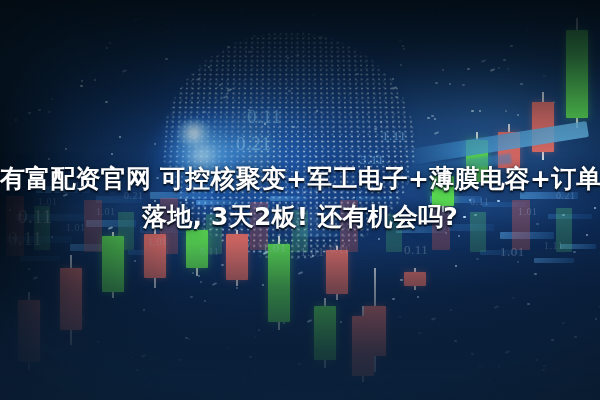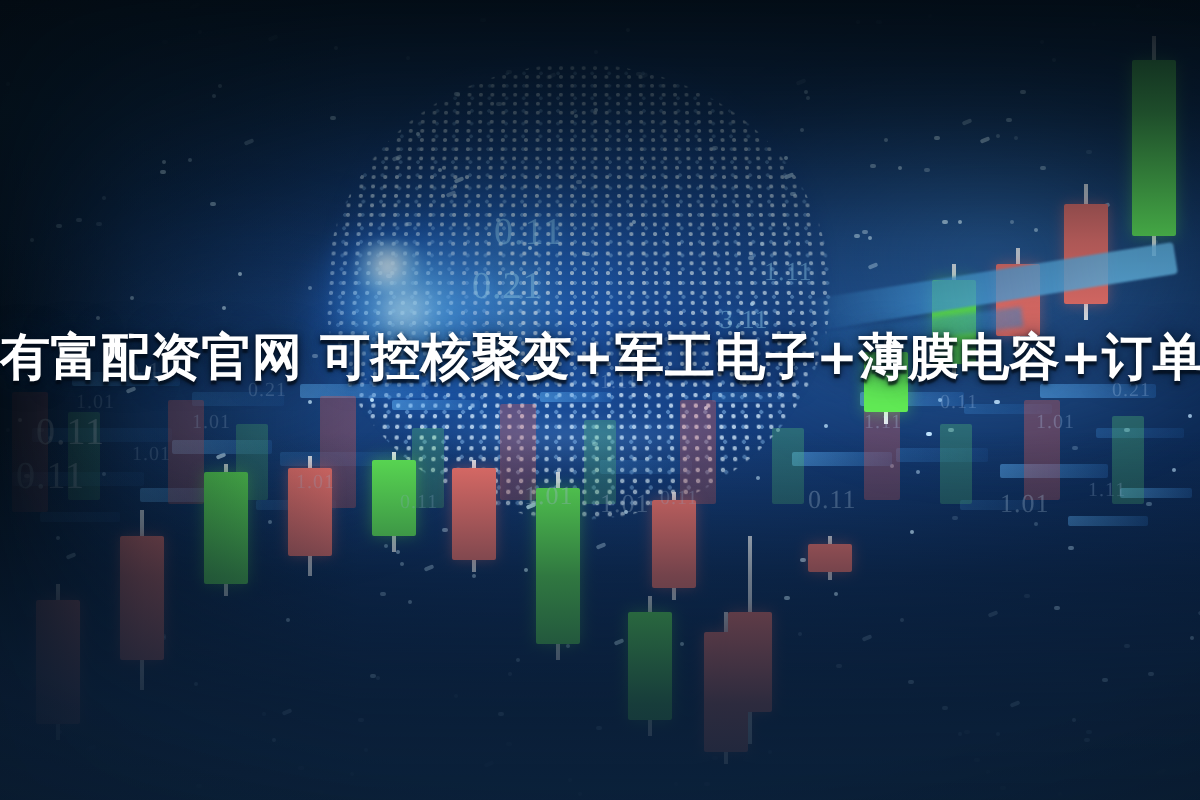--- a/index.html
+++ b/index.html
@@ -549,15 +549,16 @@
       <span class="num sml" style="left: 556px; top: 190px;">0.21</span>
       <span class="num sml" style="left: 432px; top: 206px;">1.11</span>
     </div>
 
   <div class="layer" id="bg-topdark"></div>
   <div class="layer" id="bg-bottomdark"></div>
   <div class="layer" id="vignette"></div>
 
   <div id="headline">
     <span class="ln ln1">有富配资官网 可控核聚变+军工电子+薄膜电容+订单</span>
+    <span class="ln ln2">落地, 3天2板! 还有机会吗?</span>
   </div>
 
 </div>
 
 </body></html>

